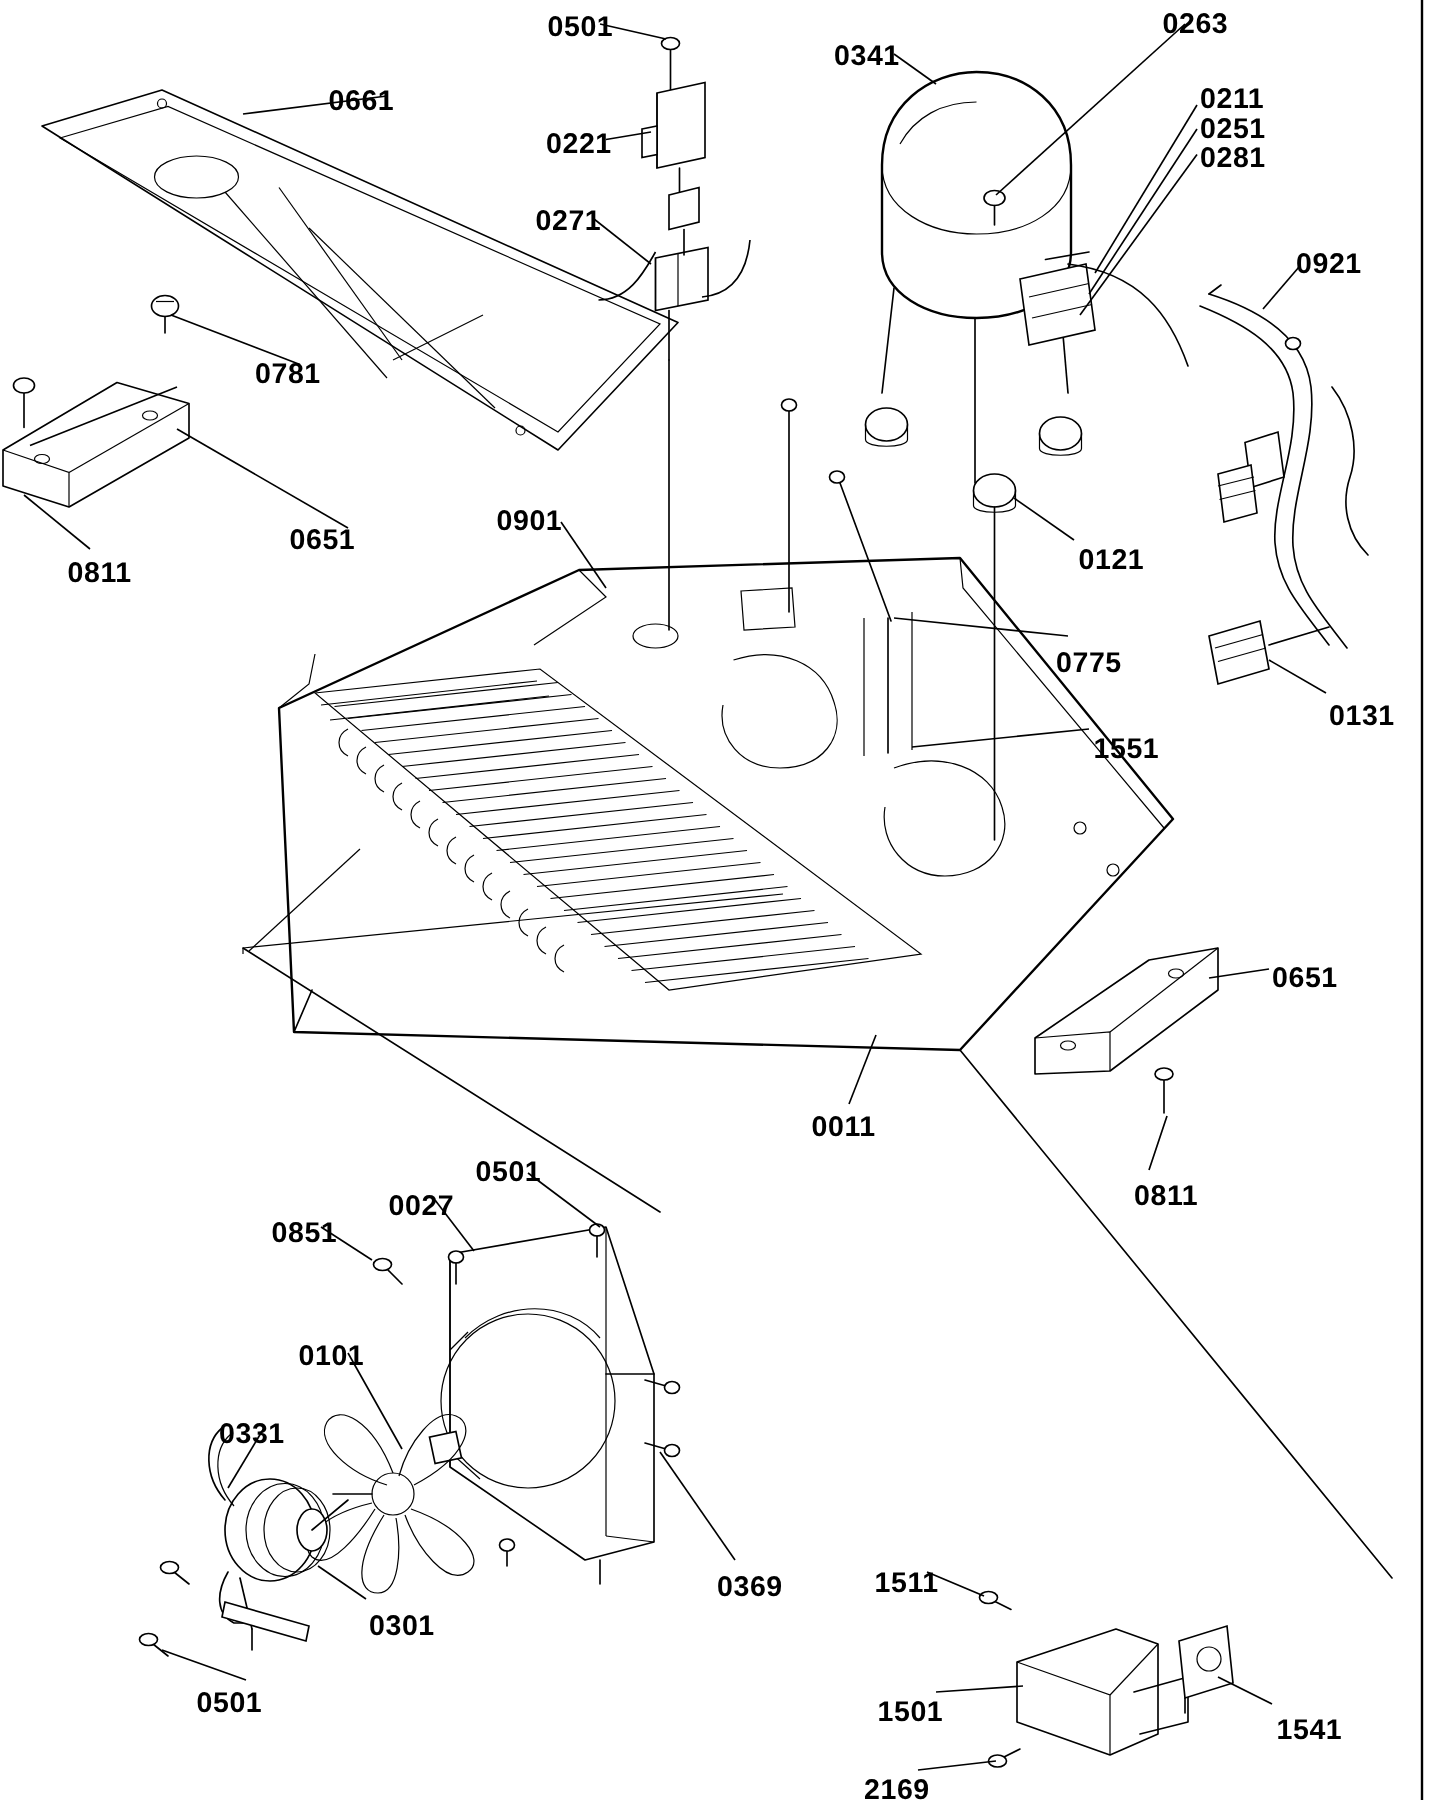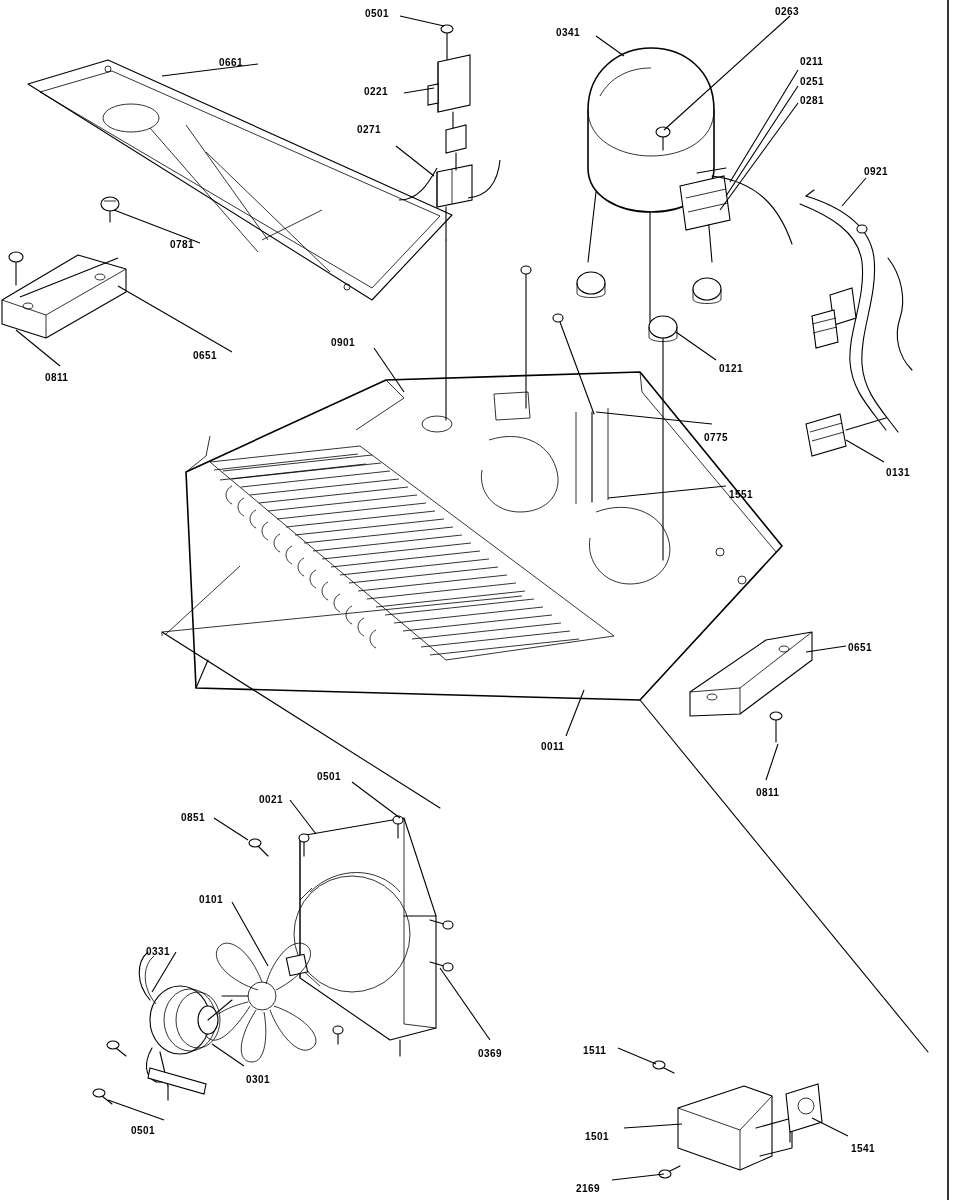--- a/index.html
+++ b/index.html
@@ -1,20 +1,20 @@
 <!DOCTYPE html>
 <html><head>
 <meta charset="utf-8">
 <style>
   html,body{margin:0;padding:0;background:#ffffff;}
   body{width:959px;height:1200px;position:relative;overflow:hidden;
        font-family:"Liberation Sans", sans-serif;color:#000;}
   #sheet{position:absolute;inset:0;}
   svg.layer{position:absolute;left:0;top:0;width:959px;height:1200px;}
-  .lbl{position:absolute;font-size:10px;font-weight:bold;letter-spacing:.4px;
+  .lbl{position:absolute;font-size:19px;font-weight:bold;letter-spacing:.4px;
        white-space:nowrap;color:#000;}
   .stk{fill:none;stroke:#000;stroke-width:1.1;stroke-linejoin:round;stroke-linecap:round;}
   .stk2{fill:none;stroke:#000;stroke-width:1.6;stroke-linejoin:round;stroke-linecap:round;}
   .thin{fill:none;stroke:#000;stroke-width:.8;}
   .fillw{fill:#fff;stroke:#000;stroke-width:1.1;}
   .fillw2{fill:#fff;stroke:#000;stroke-width:1.6;}
   .lead{fill:none;stroke:#000;stroke-width:1.1;}
 </style>
 </head>
 <body>
@@ -320,35 +320,35 @@
   </svg>
 
   <div class="lbl" style="left:365px;top:8px">0501</div>
   <div class="lbl" style="left:775px;top:6px">0263</div>
   <div class="lbl" style="left:556px;top:27px">0341</div>
   <div class="lbl" style="left:800px;top:56px">0211</div>
   <div class="lbl" style="left:800px;top:76px">0251</div>
   <div class="lbl" style="left:800px;top:95px">0281</div>
   <div class="lbl" style="left:219px;top:57px">0661</div>
   <div class="lbl" style="left:364px;top:86px">0221</div>
-  <div class="lbl" style="left:357px;top:124px">0271</div>
+  <div class="lbl" style="left:357px;top:137px">0271</div>
   <div class="lbl" style="left:864px;top:166px">0921</div>
   <div class="lbl" style="left:170px;top:239px">0781</div>
   <div class="lbl" style="left:193px;top:350px">0651</div>
   <div class="lbl" style="left:45px;top:372px">0811</div>
   <div class="lbl" style="left:719px;top:363px">0121</div>
   <div class="lbl" style="left:331px;top:337px">0901</div>
   <div class="lbl" style="left:704px;top:432px">0775</div>
   <div class="lbl" style="left:886px;top:467px">0131</div>
   <div class="lbl" style="left:729px;top:489px">1551</div>
   <div class="lbl" style="left:848px;top:642px">0651</div>
   <div class="lbl" style="left:541px;top:741px">0011</div>
   <div class="lbl" style="left:756px;top:787px">0811</div>
   <div class="lbl" style="left:317px;top:771px">0501</div>
-  <div class="lbl" style="left:259px;top:794px">0021</div>
+  <div class="lbl" style="left:259px;top:794px">0027</div>
   <div class="lbl" style="left:181px;top:812px">0851</div>
   <div class="lbl" style="left:199px;top:894px">0101</div>
   <div class="lbl" style="left:146px;top:946px">0331</div>
   <div class="lbl" style="left:246px;top:1074px">0301</div>
   <div class="lbl" style="left:478px;top:1048px">0369</div>
   <div class="lbl" style="left:131px;top:1125px">0501</div>
   <div class="lbl" style="left:583px;top:1045px">1511</div>
   <div class="lbl" style="left:585px;top:1131px">1501</div>
   <div class="lbl" style="left:851px;top:1143px">1541</div>
   <div class="lbl" style="left:576px;top:1183px">2169</div>

